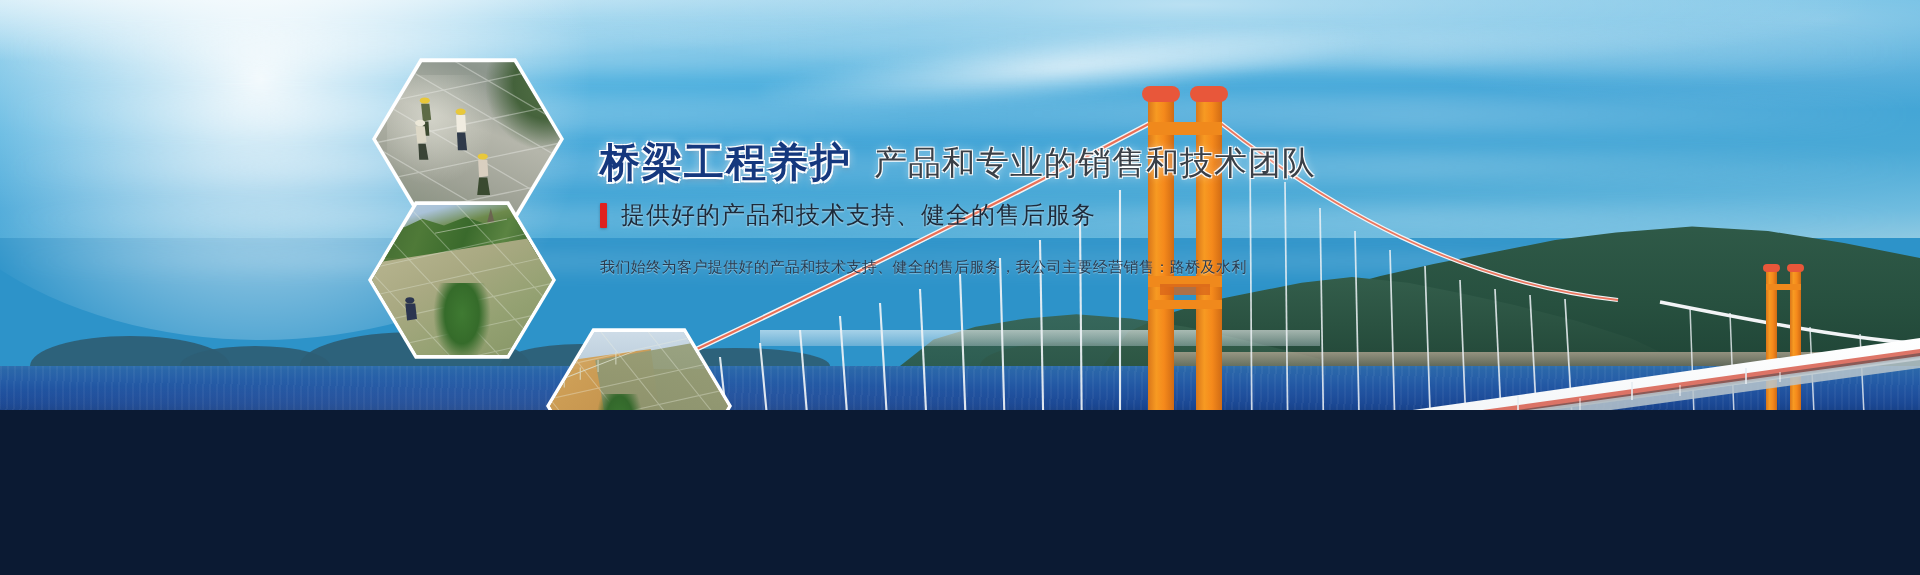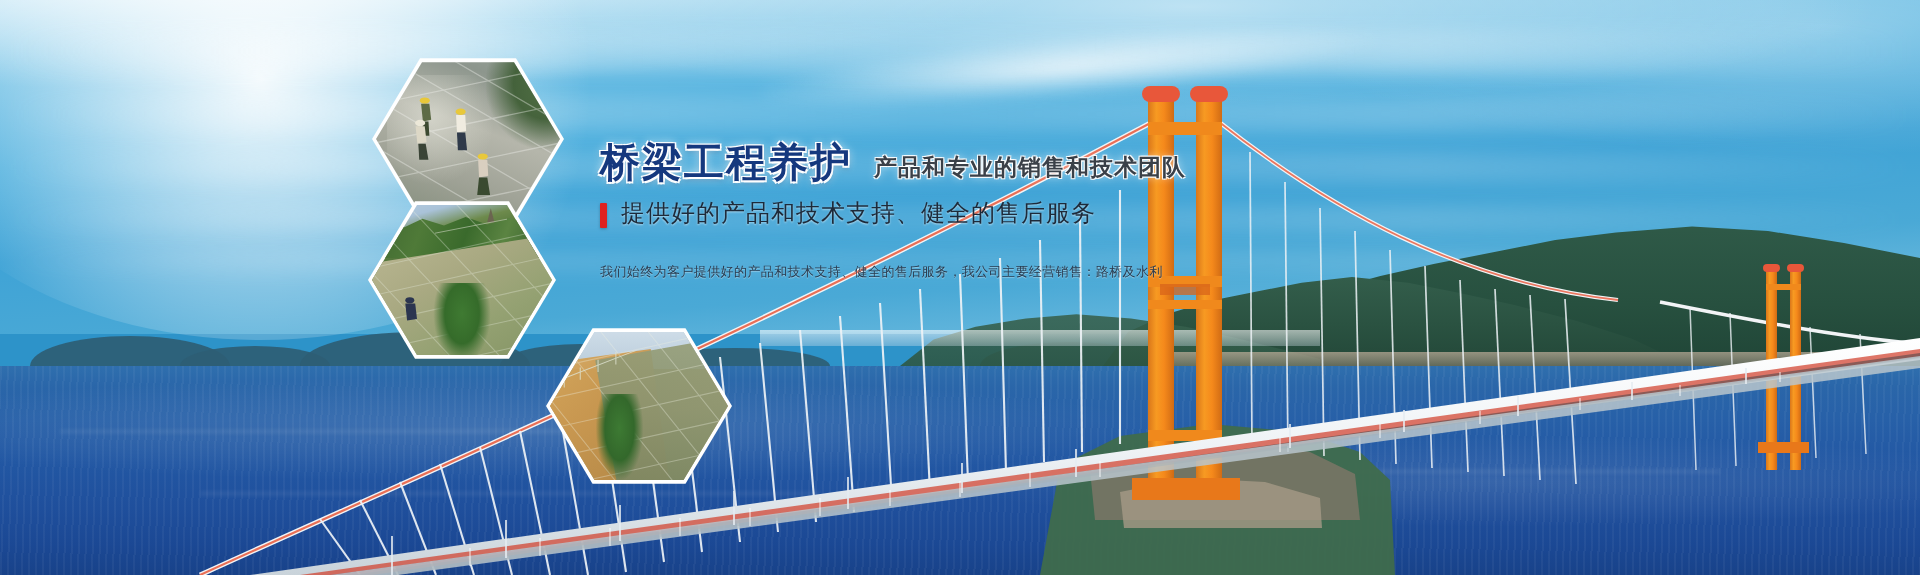--- a/index.html
+++ b/index.html
@@ -1,19 +1,19 @@
 <!DOCTYPE html>
 <html><head>
 <meta charset="utf-8">
 <title>Banner</title>
 <style>
   html,body{margin:0;padding:0;background:#0b1a33;}
   *{box-sizing:border-box;}
   .stage{
-    position:relative;width:1920px;height:575px;overflow:hidden;
+    position:relative;width:1920px;height:410px;overflow:hidden;
     font-family:"DejaVu Sans","Liberation Sans",sans-serif;
     background:#2d93c9;
   }
   
   .sky{position:absolute;inset:0 0 42% 0;
     background:
       radial-gradient(ellipse 70% 60% at 12% -10%, rgba(255,255,255,.85) 0%, rgba(255,255,255,0) 62%),
       radial-gradient(ellipse 55% 45% at 62% 2%, rgba(255,255,255,.55) 0%, rgba(255,255,255,0) 65%),
       radial-gradient(ellipse 40% 55% at 95% 8%, rgba(255,255,255,.35) 0%, rgba(255,255,255,0) 70%),
       linear-gradient(176deg,#9fd6ef 0%,#74c2e6 16%,#4fb0de 36%,#3fa3d6 56%,#4aa9d6 76%,#6fbcdf 92%,#8ec9e2 100%);
@@ -102,32 +102,32 @@
     background:radial-gradient(ellipse at 50% 40%,#3d7a33 0%,#33682b 44%,rgba(51,104,43,0) 72%);}
 
   
   .copy{position:absolute;left:600px;top:142px;width:740px;}
   .h1row{display:flex;align-items:flex-end;gap:22px;}
   .h1{font-size:40px;font-weight:700;letter-spacing:2px;color:#15387e;line-height:1;
       text-shadow:
         -1.5px -1.5px 0 rgba(255,255,255,.95), 1.5px -1.5px 0 rgba(255,255,255,.95),
         -1.5px  1.5px 0 rgba(255,255,255,.95), 1.5px  1.5px 0 rgba(255,255,255,.95),
         0 0 10px rgba(255,255,255,.85), 0 3px 5px rgba(10,40,90,.35);}
-  .h1sub{font-size:23px;font-weight:700;letter-spacing:1px;color:#3a4048;line-height:1;
+  .h1sub{font-size:33px;font-weight:400;letter-spacing:1px;color:#3a4048;line-height:1;
       padding-bottom:3px;
       text-shadow:-1px -1px 0 rgba(255,255,255,.9), 1px -1px 0 rgba(255,255,255,.9),
                   -1px 1px 0 rgba(255,255,255,.9), 1px 1px 0 rgba(255,255,255,.9),
                   0 0 8px rgba(255,255,255,.7);}
   .h2row{display:flex;align-items:center;gap:14px;margin-top:20px;}
   .redbar{width:7px;height:25px;background:#e0211f;flex:0 0 auto;border-radius:1px;
           box-shadow:0 1px 3px rgba(0,0,0,.25);}
   .h2{font-size:24px;color:#1d2a3a;letter-spacing:1px;line-height:1.1;
-      text-shadow:0 1px 2px rgba(255,255,255,.55);font-family:Liberation Mono, monospace;}
-  .body{margin-top:32px;font-size:13px;line-height:2.0;color:#2a3c50;letter-spacing:.4px;
-        text-shadow:0 1px 1px rgba(255,255,255,.42);font-family:Liberation Mono, monospace;}
+      text-shadow:0 1px 2px rgba(255,255,255,.55);}
+  .body{margin-top:24px;font-size:15px;line-height:2.0;color:#2a3c50;letter-spacing:.4px;
+        text-shadow:0 1px 1px rgba(255,255,255,.42);}
   .body div{white-space:nowrap;}
 </style>
 </head>
 <body>
 
 <div class="stage">
 
   <div class="sky">
     <div class="sun"></div>
     <div class="wispy"></div>

